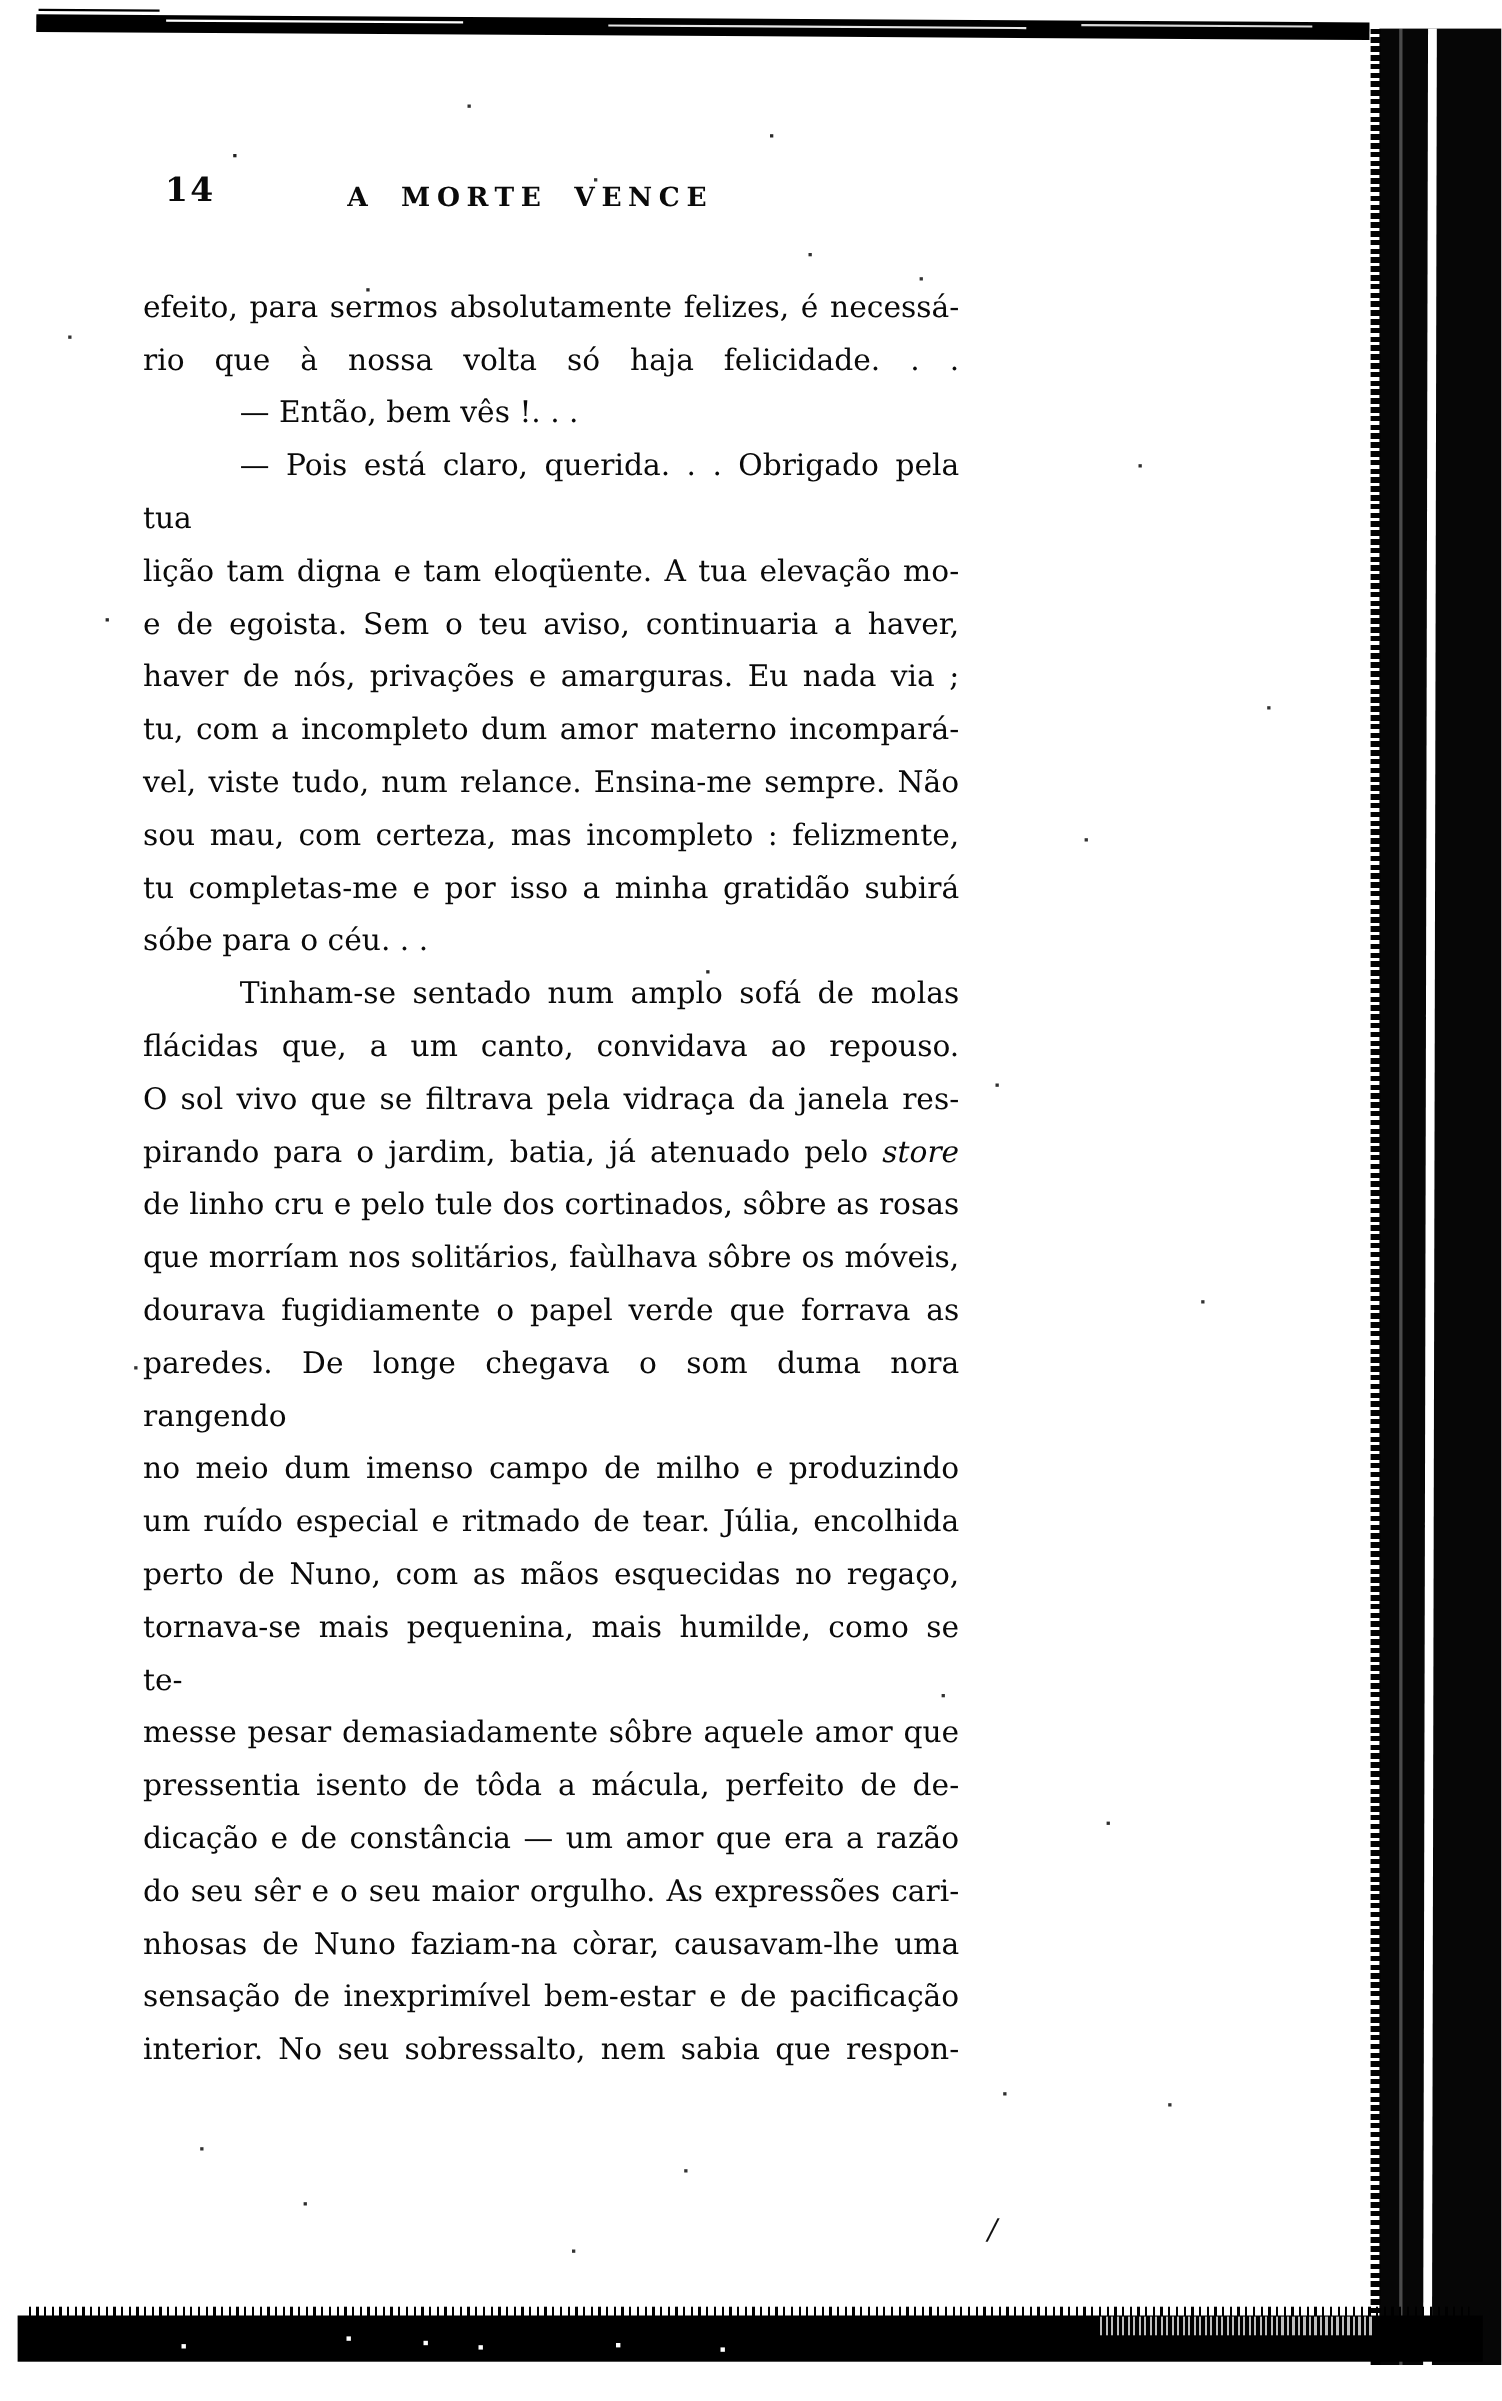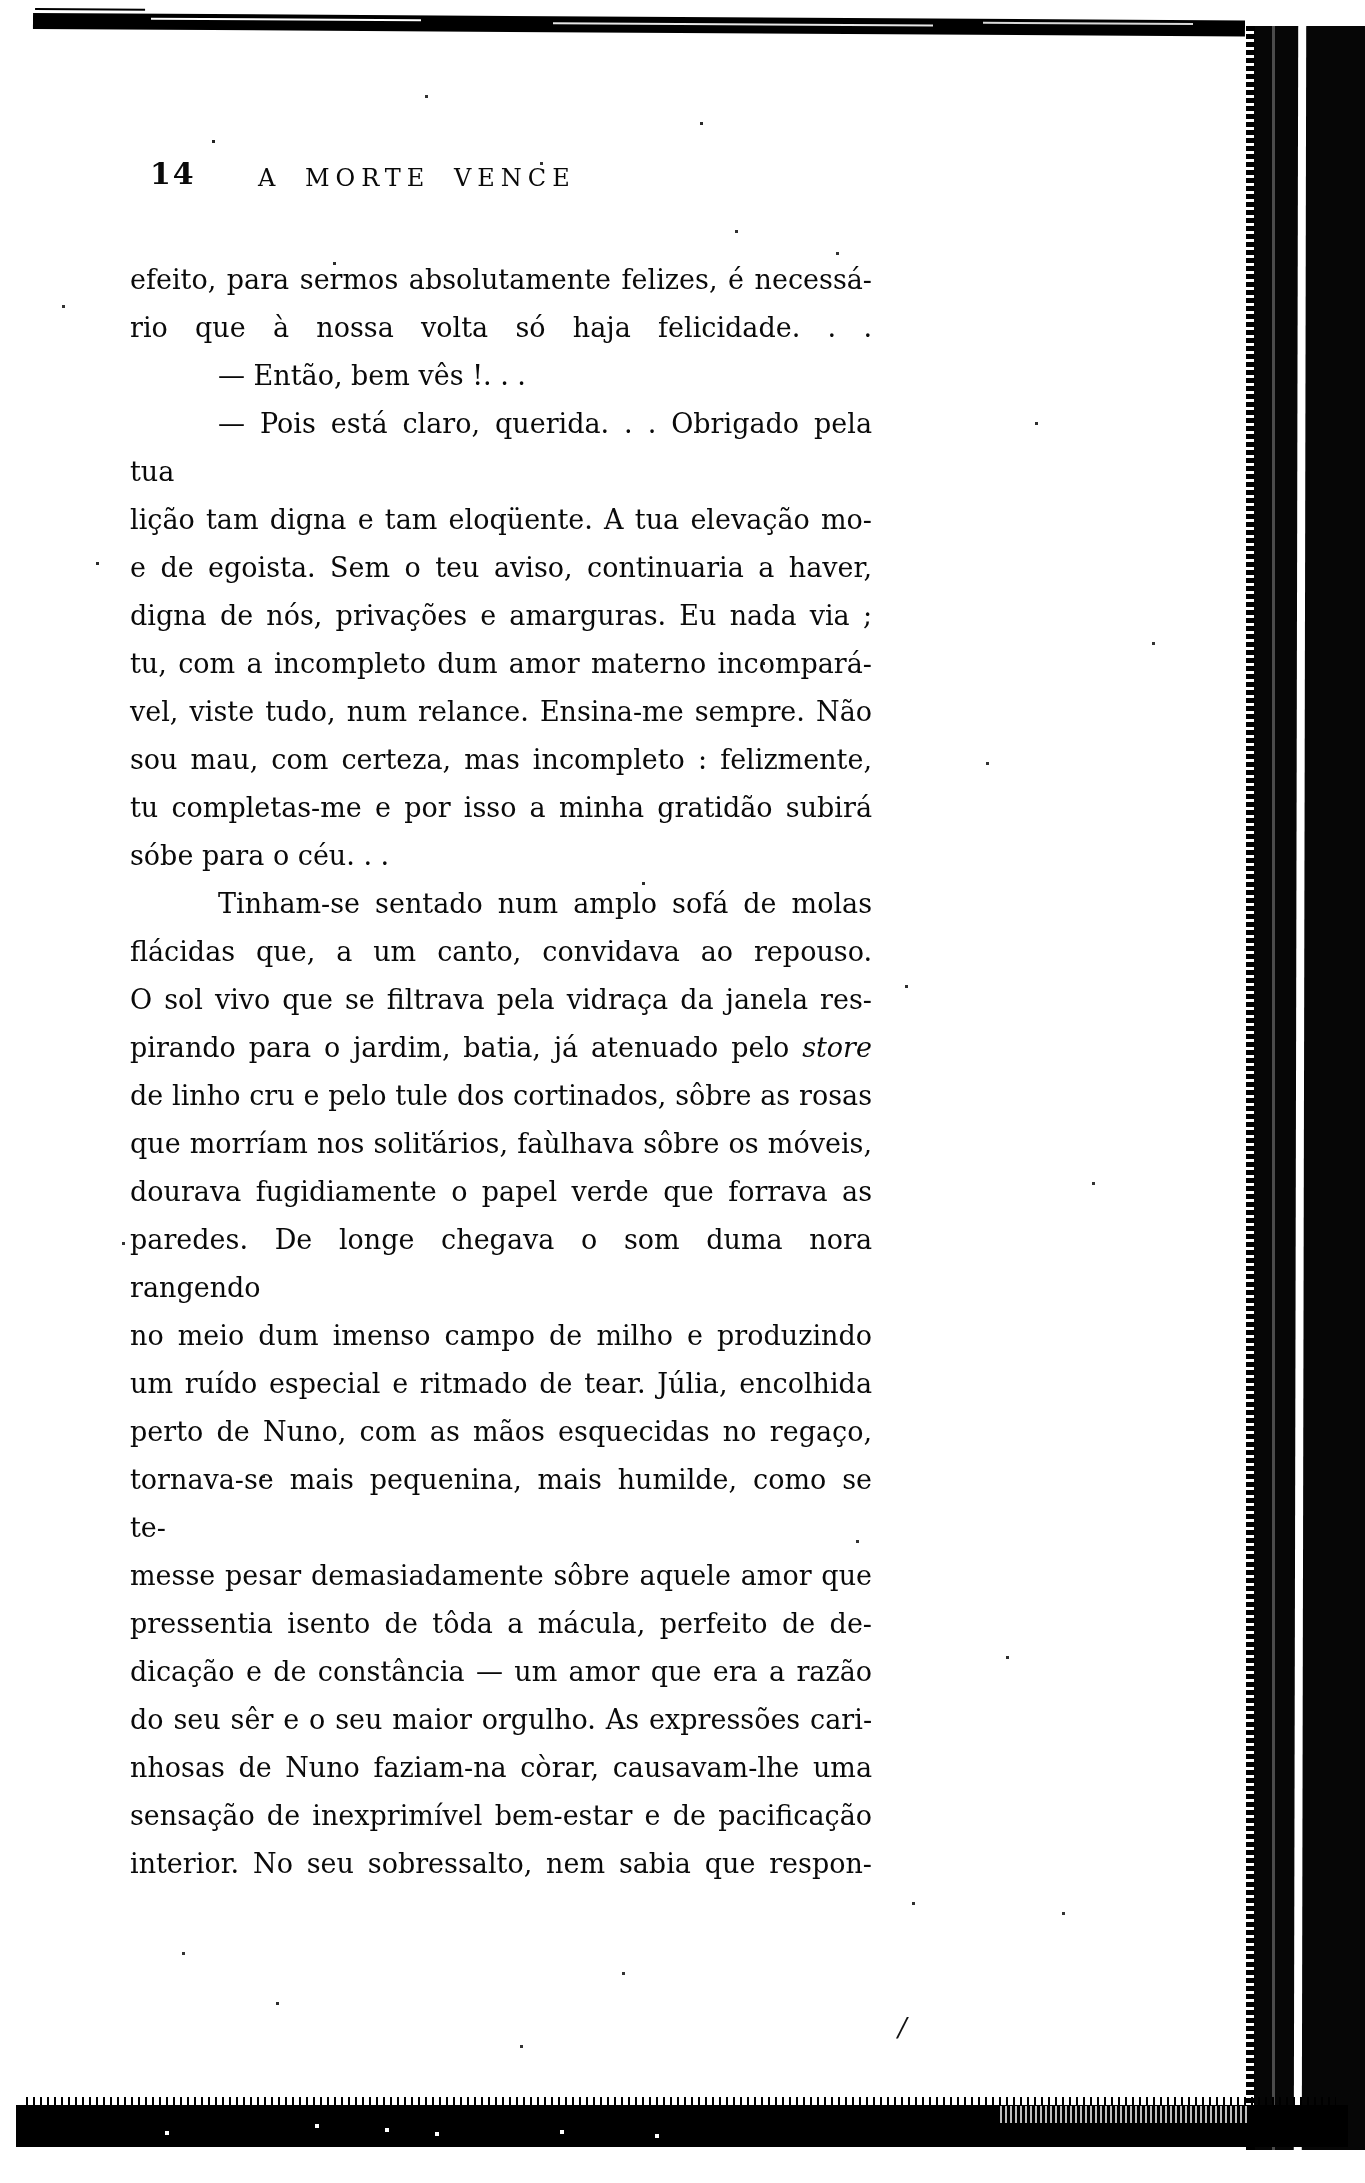--- a/index.html
+++ b/index.html
@@ -53,22 +53,22 @@
     box-shadow: 370px 24px 0 1px #fff, 420px 28px 0 1px #fff, 545px 26px 0 1px #fff,
                 300px 20px 0 1px #fff, 640px 30px 0 1px #fff, 150px 27px 0 1px #fff;
   }
 
   
   .page-number {
     position:absolute; left:150px; top:156px;
     font-size:30px; font-weight:700; letter-spacing:2px;
   }
   .running-title {
-    position:absolute; left:258px; top:164px; width:400px; text-align:left;
-    font-size:24px; font-weight:400; letter-spacing:6px; word-spacing:10px;
+    position:absolute; left:282px; top:164px; width:400px; text-align:center;
+    font-size:24px; font-weight:700; letter-spacing:6px; word-spacing:10px;
   }
 
   
   .text-block {
     position:absolute; left:130px; top:256px; width:742px;
     font-size:27px; line-height:48px;
   }
   .line { text-align:justify; text-align-last:justify; }
   .line.last { text-align-last:left; }
   .line.indent { text-indent:88px; }
@@ -119,21 +119,21 @@
   <div class="page-number">14</div>
   <div class="running-title">A MORTE VENCE</div>
 
   <div class="text-block">
       <div class="line"><span>efeito, para sermos absolutamente felizes, é necessá-</span></div>
       <div class="line"><span>rio que à nossa volta só haja felicidade. . .</span></div>
       <div class="line last indent"><span>— Então, bem vês !. . .</span></div>
       <div class="line indent"><span>— Pois está claro, querida. . . Obrigado pela tua</span></div>
       <div class="line"><span>lição tam digna e tam eloqüente. A tua elevação mo-</span></div>
       <div class="line"><span>e de egoista. Sem o teu aviso, continuaria a haver,</span></div>
-      <div class="line"><span>digna de nós, privações e amarguras. Eu nada via ;</span></div>
+      <div class="line"><span>haver de nós, privações e amarguras. Eu nada via ;</span></div>
       <div class="line"><span>tu, com a incompleto dum amor materno incompará-</span></div>
       <div class="line"><span>vel, viste tudo, num relance. Ensina-me sempre. Não</span></div>
       <div class="line"><span>sou mau, com certeza, mas incompleto : felizmente,</span></div>
       <div class="line"><span>tu completas-me e por isso a minha gratidão subirá</span></div>
       <div class="line last"><span>sóbe para o céu. . .</span></div>
       <div class="line indent"><span>Tinham-se sentado num amplo sofá de molas</span></div>
       <div class="line"><span>flácidas que, a um canto, convidava ao repouso.</span></div>
       <div class="line"><span>O sol vivo que se filtrava pela vidraça da janela res-</span></div>
       <div class="line"><span>pirando para o jardim, batia, já atenuado pelo </span><span class="it">store</span></div>
       <div class="line"><span>de linho cru e pelo tule dos cortinados, sôbre as rosas</span></div>

